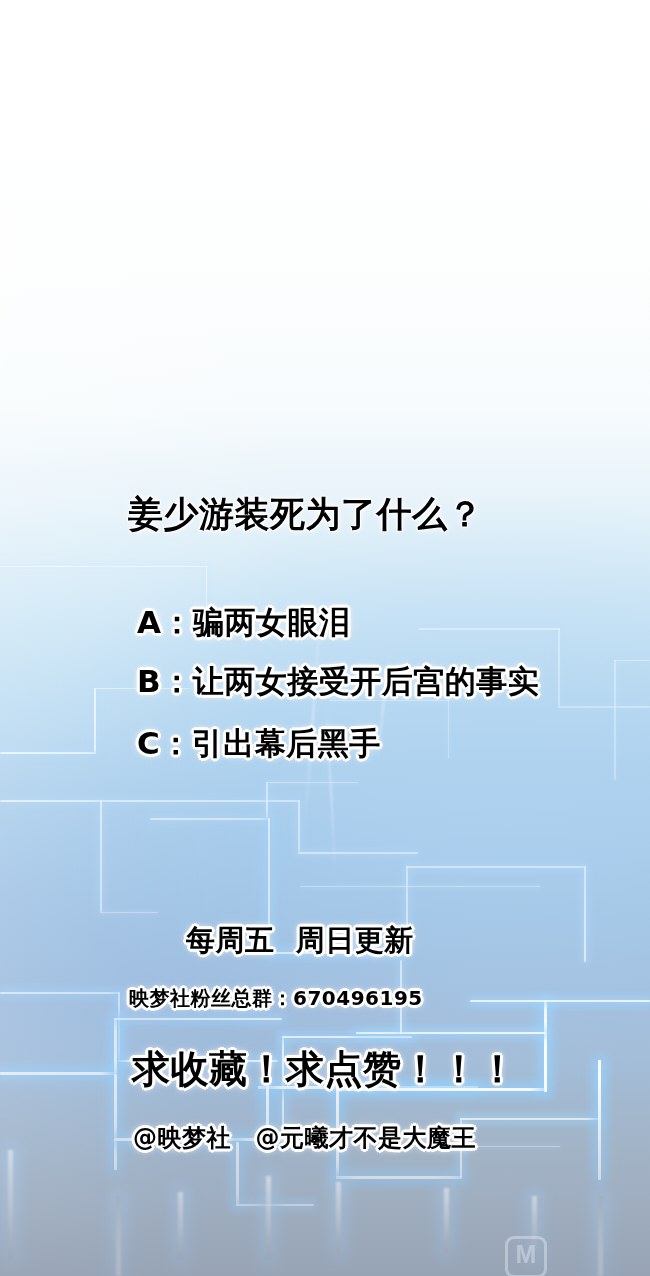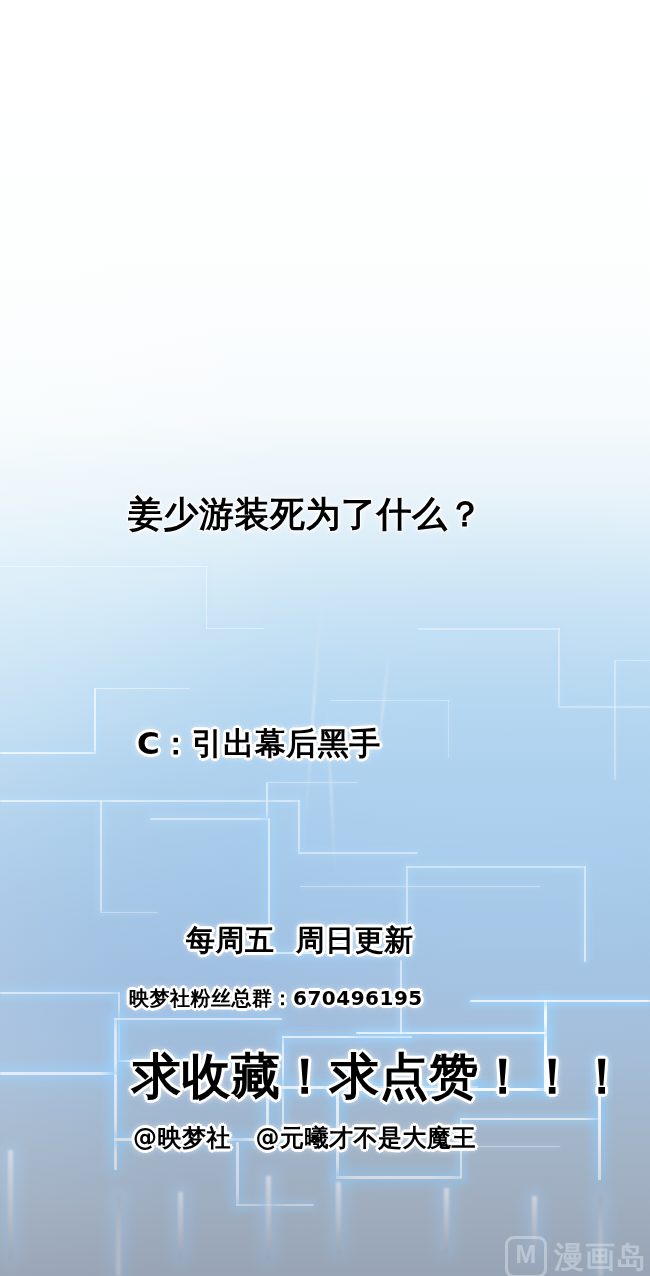--- a/index.html
+++ b/index.html
@@ -128,21 +128,21 @@
   }
 
   #title      { left: 128px; top: 491px;  font-size: 35px; }
   .opt        { font-size: 31px; }
   #opt-a      { left: 137px; top: 602px; }
   #opt-b      { left: 137px; top: 661px; }
   #opt-c      { left: 137px; top: 723px; }
 
   #schedule   { left: 186px; top: 921px;  font-size: 29px; }
   #fangroup   { left: 129px; top: 985px;  font-size: 20px; }
-  #promo      { left: 132px; top: 1044px; font-size: 49px; }
+  #promo      { left: 132px; top: 1044px; font-size: 38px; }
   #credits    { left: 133px; top: 1122px; font-size: 24px; }
 
   
   #watermark {
     position: absolute;
     left: 505px;
     top: 1236px;
     display: flex;
     align-items: center;
     gap: 7px;
@@ -262,25 +262,26 @@
     <div class="streak" style="left:312px; top:600px; height:230px; transform: rotate(4deg);"></div>
     <div class="streak" style="left:330px; top:700px; height:180px; transform: rotate(-3deg);"></div>
     <div class="streak" style="left:382px; top:648px; height:120px; transform: rotate(6deg);"></div>
   </div>
 
   <div class="bg-sheen"></div>
   <div class="bg-foot"></div>
 
   <div class="txt halo-soft" id="title">姜少游装死为了什么？</div>
 
+  <div class="txt halo opt" id="opt-a">A：骗两女眼泪</div>
+  <div class="txt halo opt" id="opt-b">B：让两女接受开后宫的事实</div>
   <div class="txt halo" id="schedule">每周五  周日更新</div>
 
   <div class="txt halo opt" id="opt-c">C：引出幕后黑手</div>
   <div class="txt halo" id="fangroup">映梦社粉丝总群：670496195</div>
   <div class="txt halo" id="promo">求收藏！求点赞！！！</div>
   <div class="txt halo" id="credits">@映梦社　@元曦才不是大魔王</div>
 
   <div id="watermark">
     <div id="wm-badge">M</div>
-    <div id="wm-text">漫画岛</div>
   </div>
 
 </div>
 
 </body></html>

